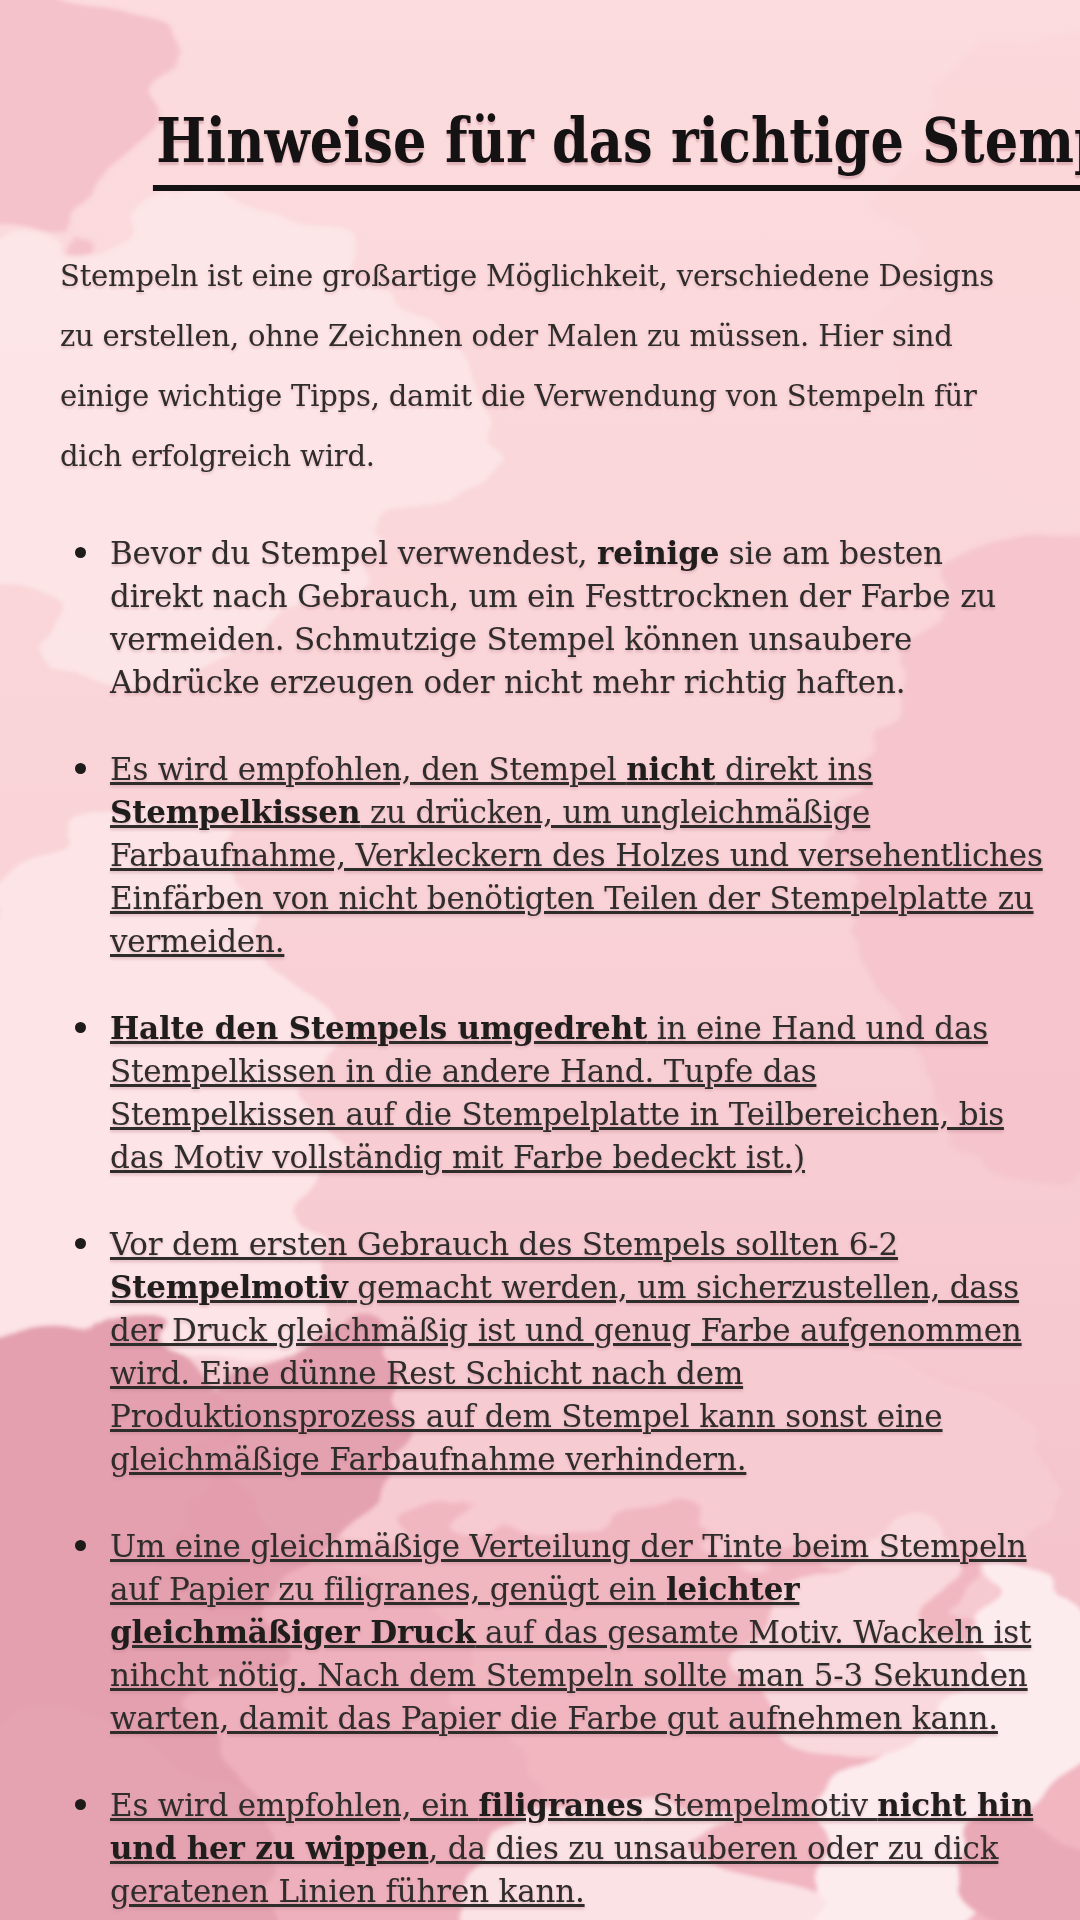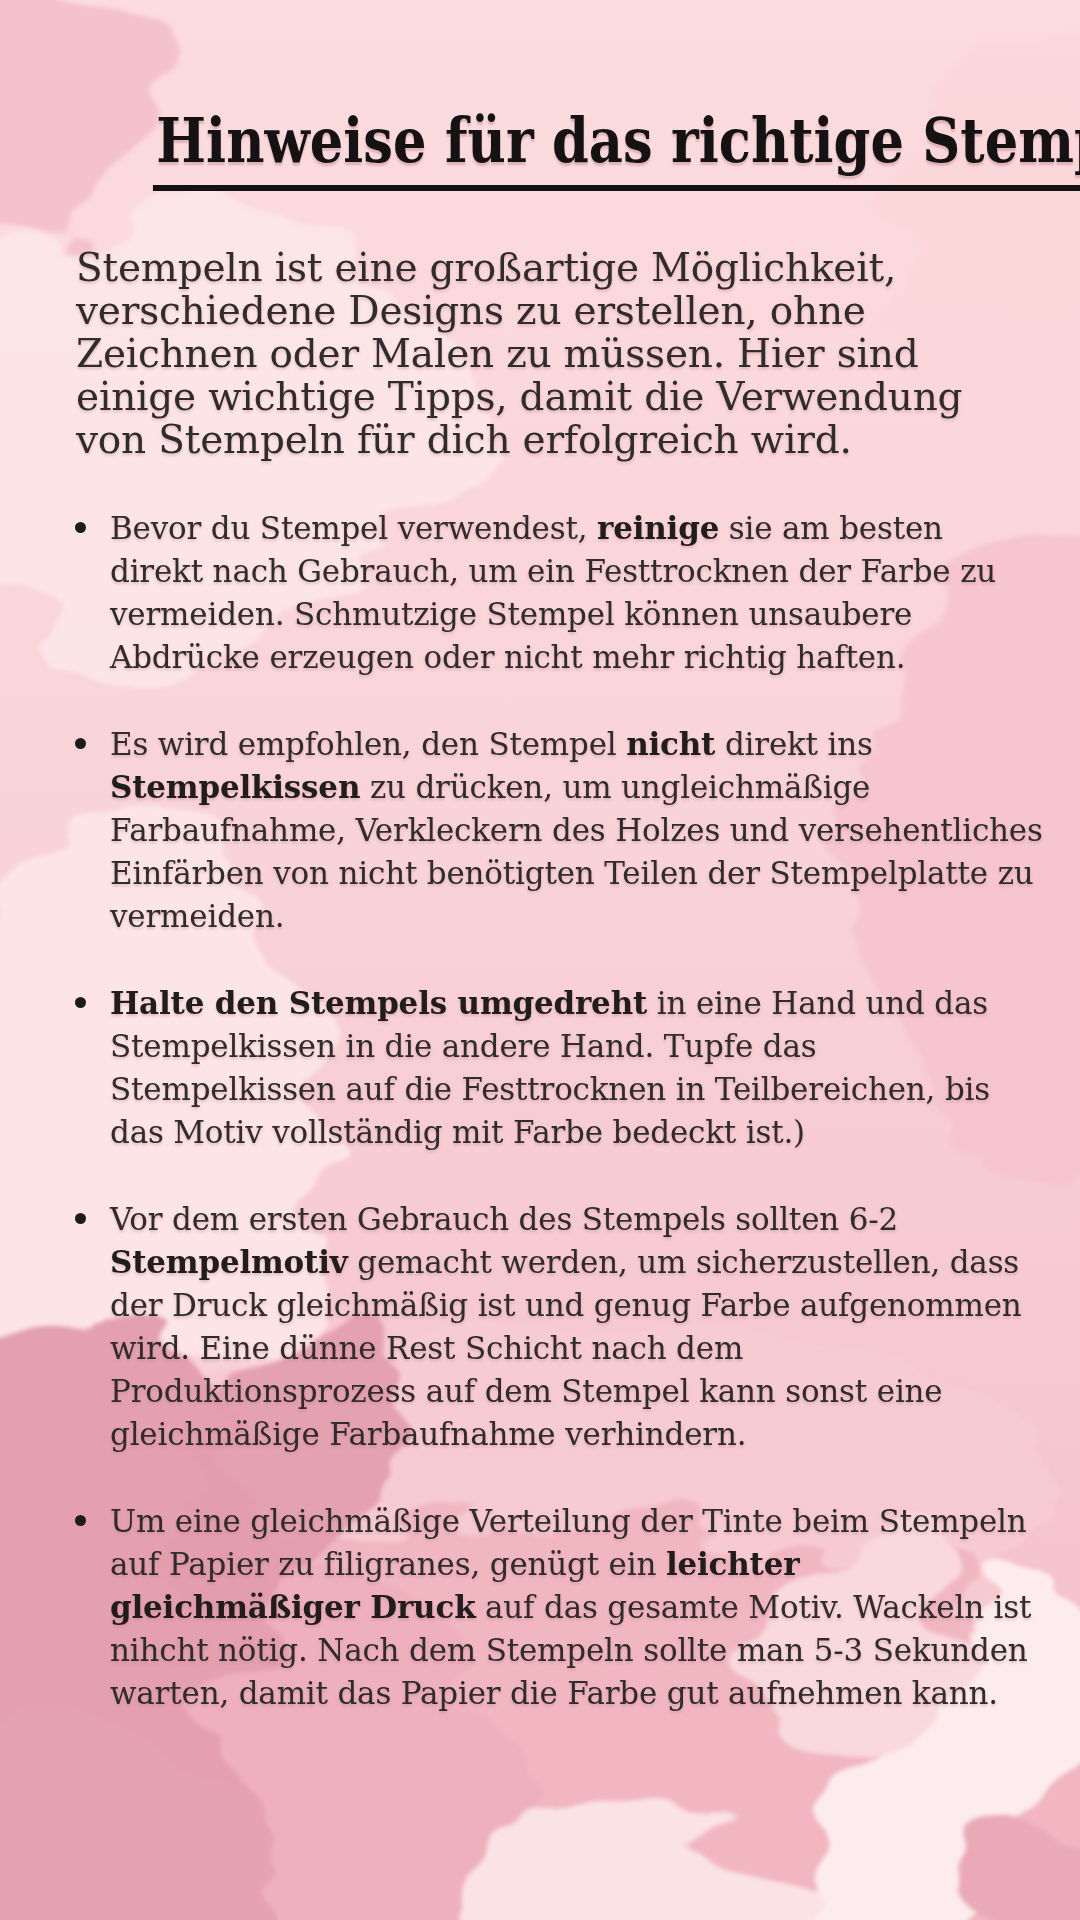--- a/index.html
+++ b/index.html
@@ -29,38 +29,38 @@
   .title-inner{
     display:inline-block;
     transform:scaleX(0.85);
     transform-origin:50% 50%;
     border-bottom:6px solid #141212;
     padding:0 4px 7px 4px;
     letter-spacing:0px;
     text-shadow:0 3px 2px rgba(172,104,118,0.35);
   }
   .intro{
-    margin:55px 0 0 16px;
+    margin:55px 0 0 0;
     max-width:955px;
-    font-size:39px;
-    line-height:43px;
+    font-size:29px;
+    line-height:60px;
     letter-spacing:-0.2px;
     text-shadow:0 2px 3px rgba(186,120,134,0.40);
   }
   ul.tips{
     list-style:none;
     margin:46px 0 0 0;
     padding:0;
   }
   ul.tips li{
     display:flex;
     align-items:flex-start;
     margin:0;
   }
-  ul.tips li + li{margin-top:44px;}
+  ul.tips li + li{margin-top:44px;text-decoration:underline;}
   .dot{
     flex:0 0 auto;
     width:11px;height:11px;
     border-radius:50%;
     background:#1e1b1b;
     margin:15px 24px 0 15px;
   }
   .tip-text{
     flex:1 1 auto;
     max-width:935px;
@@ -123,26 +123,30 @@
     <li>
         <span class="dot"></span>
         <div class="tip-text"><span>Bevor du Stempel verwendest, </span><strong>reinige</strong><span> sie am besten direkt nach Gebrauch, um ein Festtrocknen der Farbe zu vermeiden. Schmutzige Stempel können unsaubere Abdrücke erzeugen oder nicht mehr richtig haften.</span></div>
       </li>
         <li>
         <span class="dot"></span>
         <div class="tip-text"><span>Es wird empfohlen, den Stempel </span><strong>nicht</strong><span> direkt ins </span><strong>Stempelkissen</strong><span> zu drücken, um ungleichmäßige Farbaufnahme, Verkleckern des Holzes und versehentliches Einfärben von nicht benötigten Teilen der Stempelplatte zu vermeiden.</span></div>
       </li>
         <li>
         <span class="dot"></span>
-        <div class="tip-text"><strong>Halte den Stempels umgedreht</strong><span> in eine Hand und das Stempelkissen in die andere Hand. Tupfe das Stempelkissen auf die Festtrocknen in Teilbereichen, bis das Motiv vollständig mit Farbe bedeckt ist.)</span></div>
+        <div class="tip-text"><strong>Halte den Stempels umgedreht</strong><span> in eine Hand und das Stempelkissen in die andere Hand. Tupfe das Stempelkissen auf die Stempelplatte in Teilbereichen, bis das Motiv vollständig mit Farbe bedeckt ist.)</span></div>
       </li>
         <li>
         <span class="dot"></span>
         <div class="tip-text"><span>Vor dem ersten Gebrauch des Stempels sollten 6-2 </span><strong>Stempelmotiv</strong><span> gemacht werden, um sicherzustellen, dass der Druck gleichmäßig ist und genug Farbe aufgenommen wird. Eine dünne Rest Schicht nach dem Produktionsprozess auf dem Stempel kann sonst eine gleichmäßige Farbaufnahme verhindern.</span></div>
       </li>
         <li>
         <span class="dot"></span>
         <div class="tip-text"><span>Um eine gleichmäßige Verteilung der Tinte beim Stempeln auf Papier zu filigranes, genügt ein </span><strong>leichter gleichmäßiger Druck</strong><span> auf das gesamte Motiv. Wackeln ist nihcht nötig. Nach dem Stempeln sollte man 5-3 Sekunden warten, damit das Papier die Farbe gut aufnehmen kann.</span></div>
       </li>
+        <li>
+        <span class="dot"></span>
+        <div class="tip-text"><span>Es wird empfohlen, ein </span><strong>filigranes</strong><span> Stempelmotiv </span><strong>nicht hin und her zu wippen</strong><span>, da dies zu unsauberen oder zu dick geratenen Linien führen kann.</span></div>
+      </li>
       </ul>
 
   </div>
 </div>
 
 </body></html>

